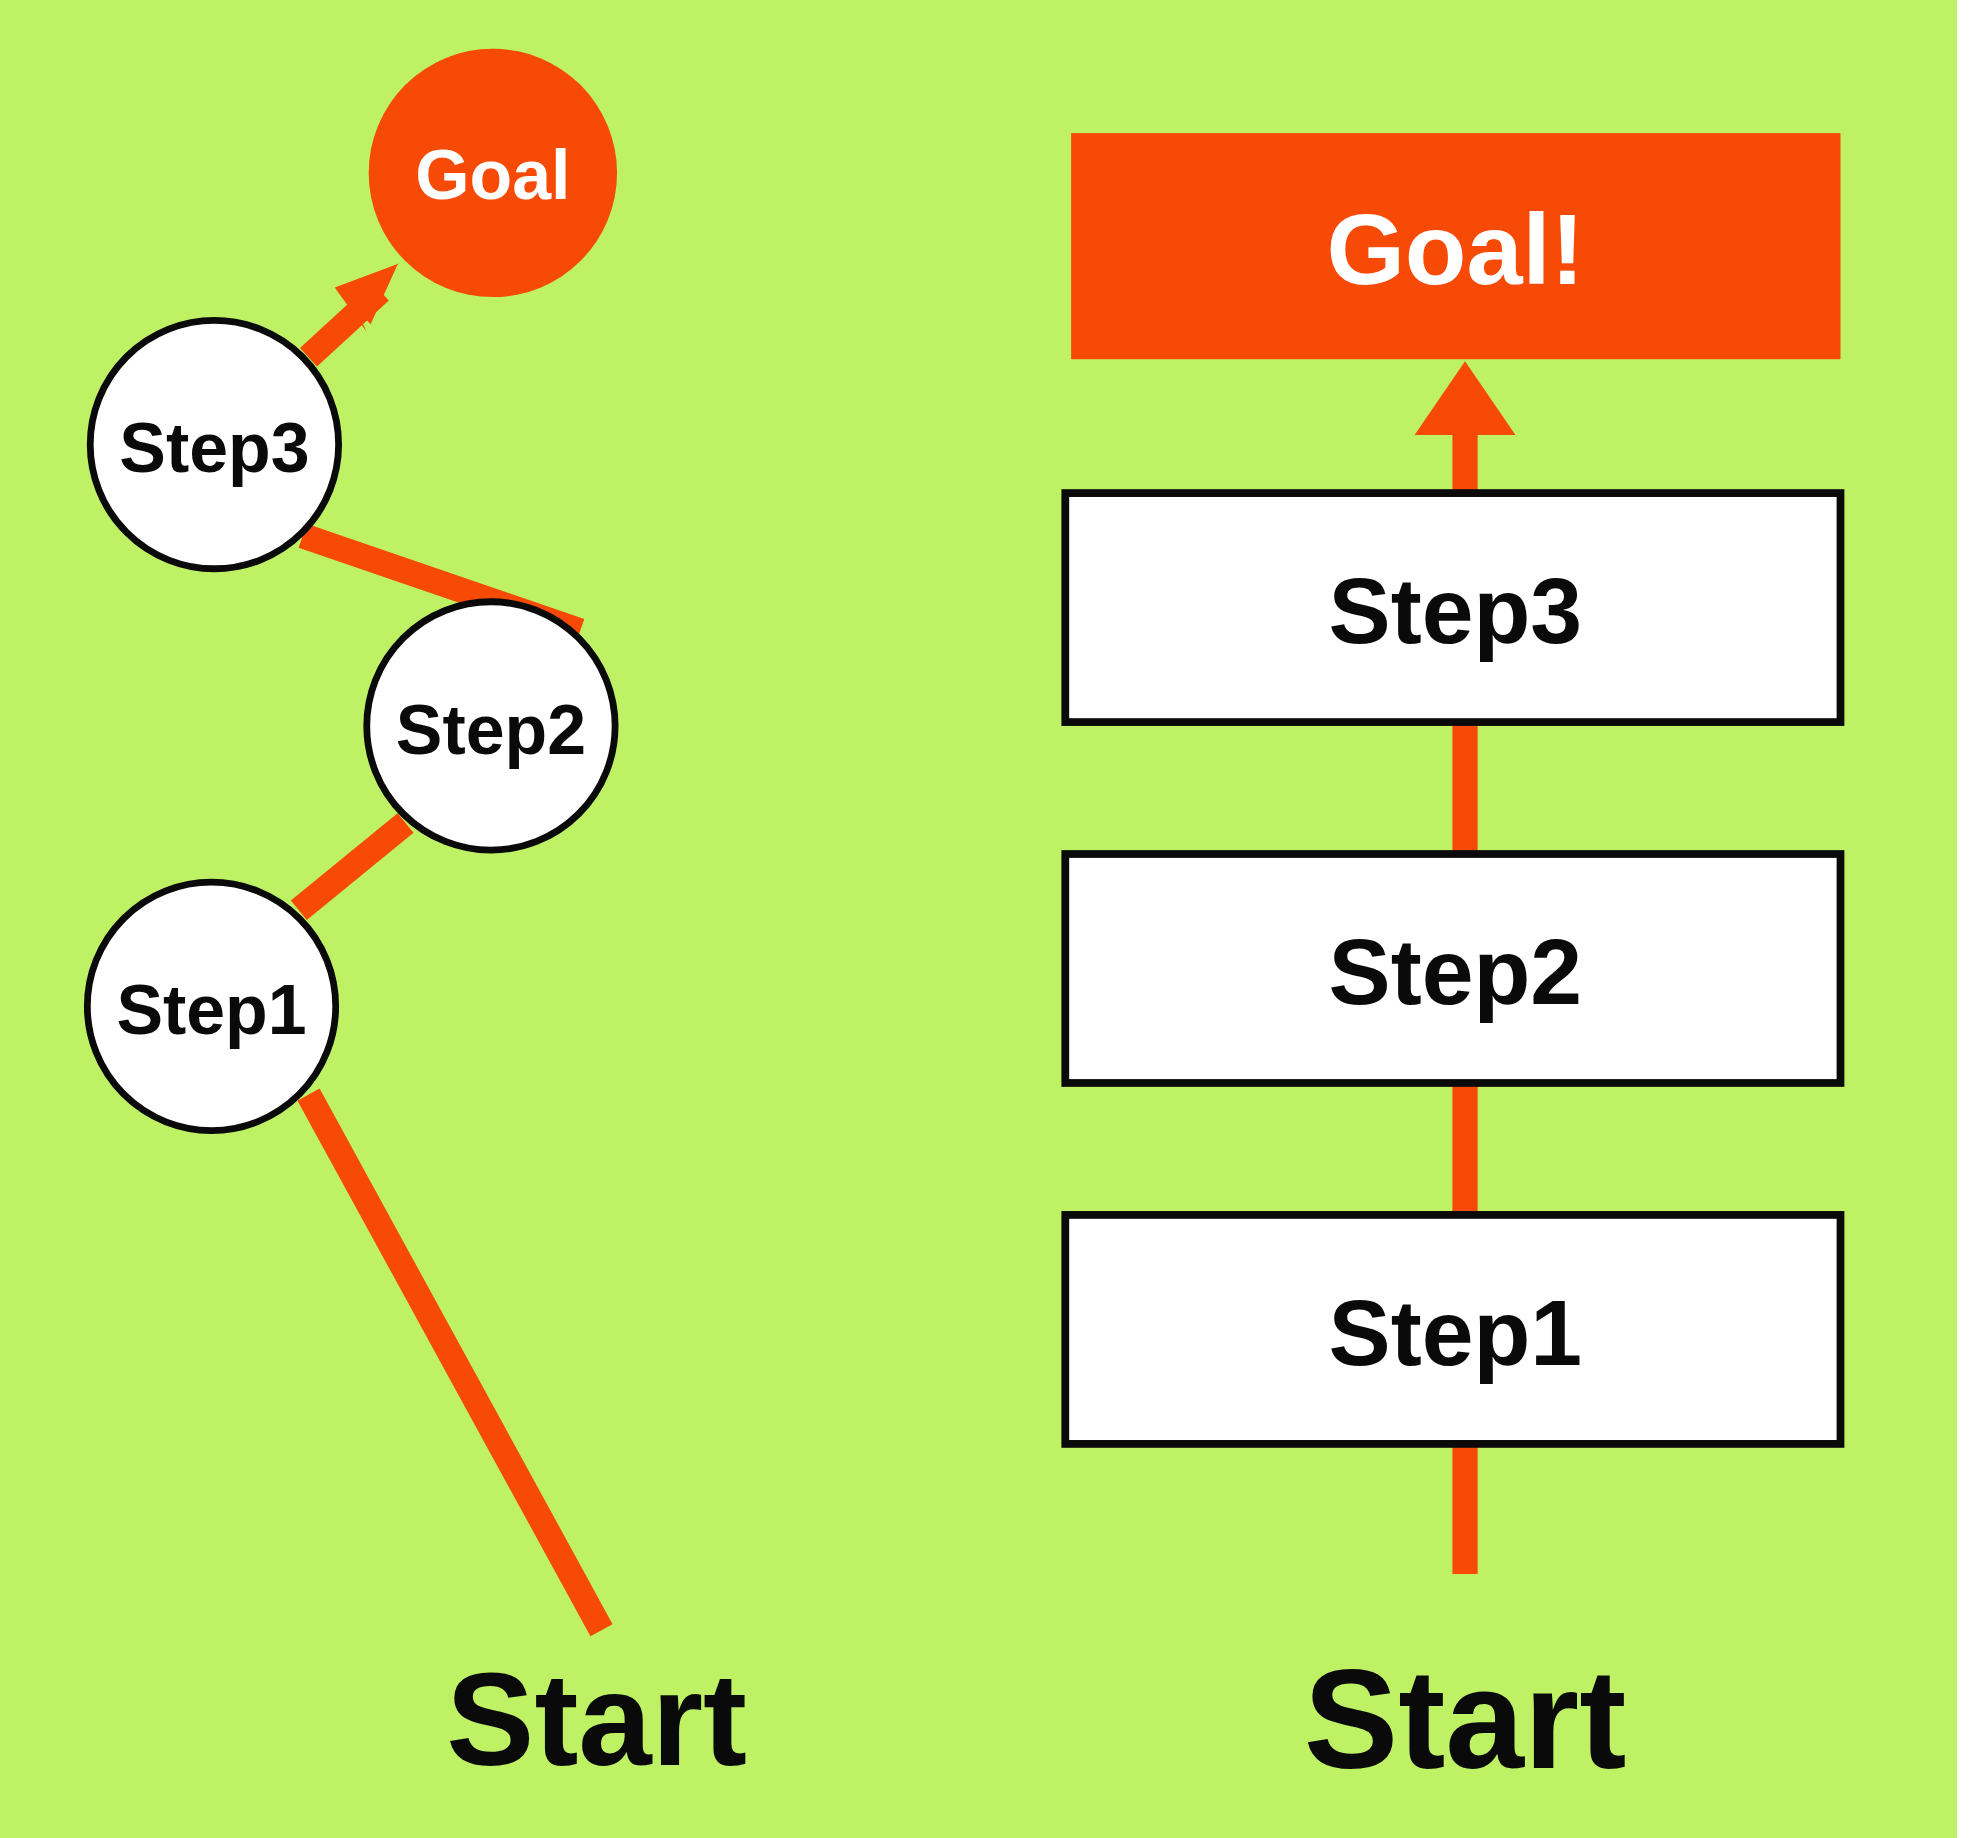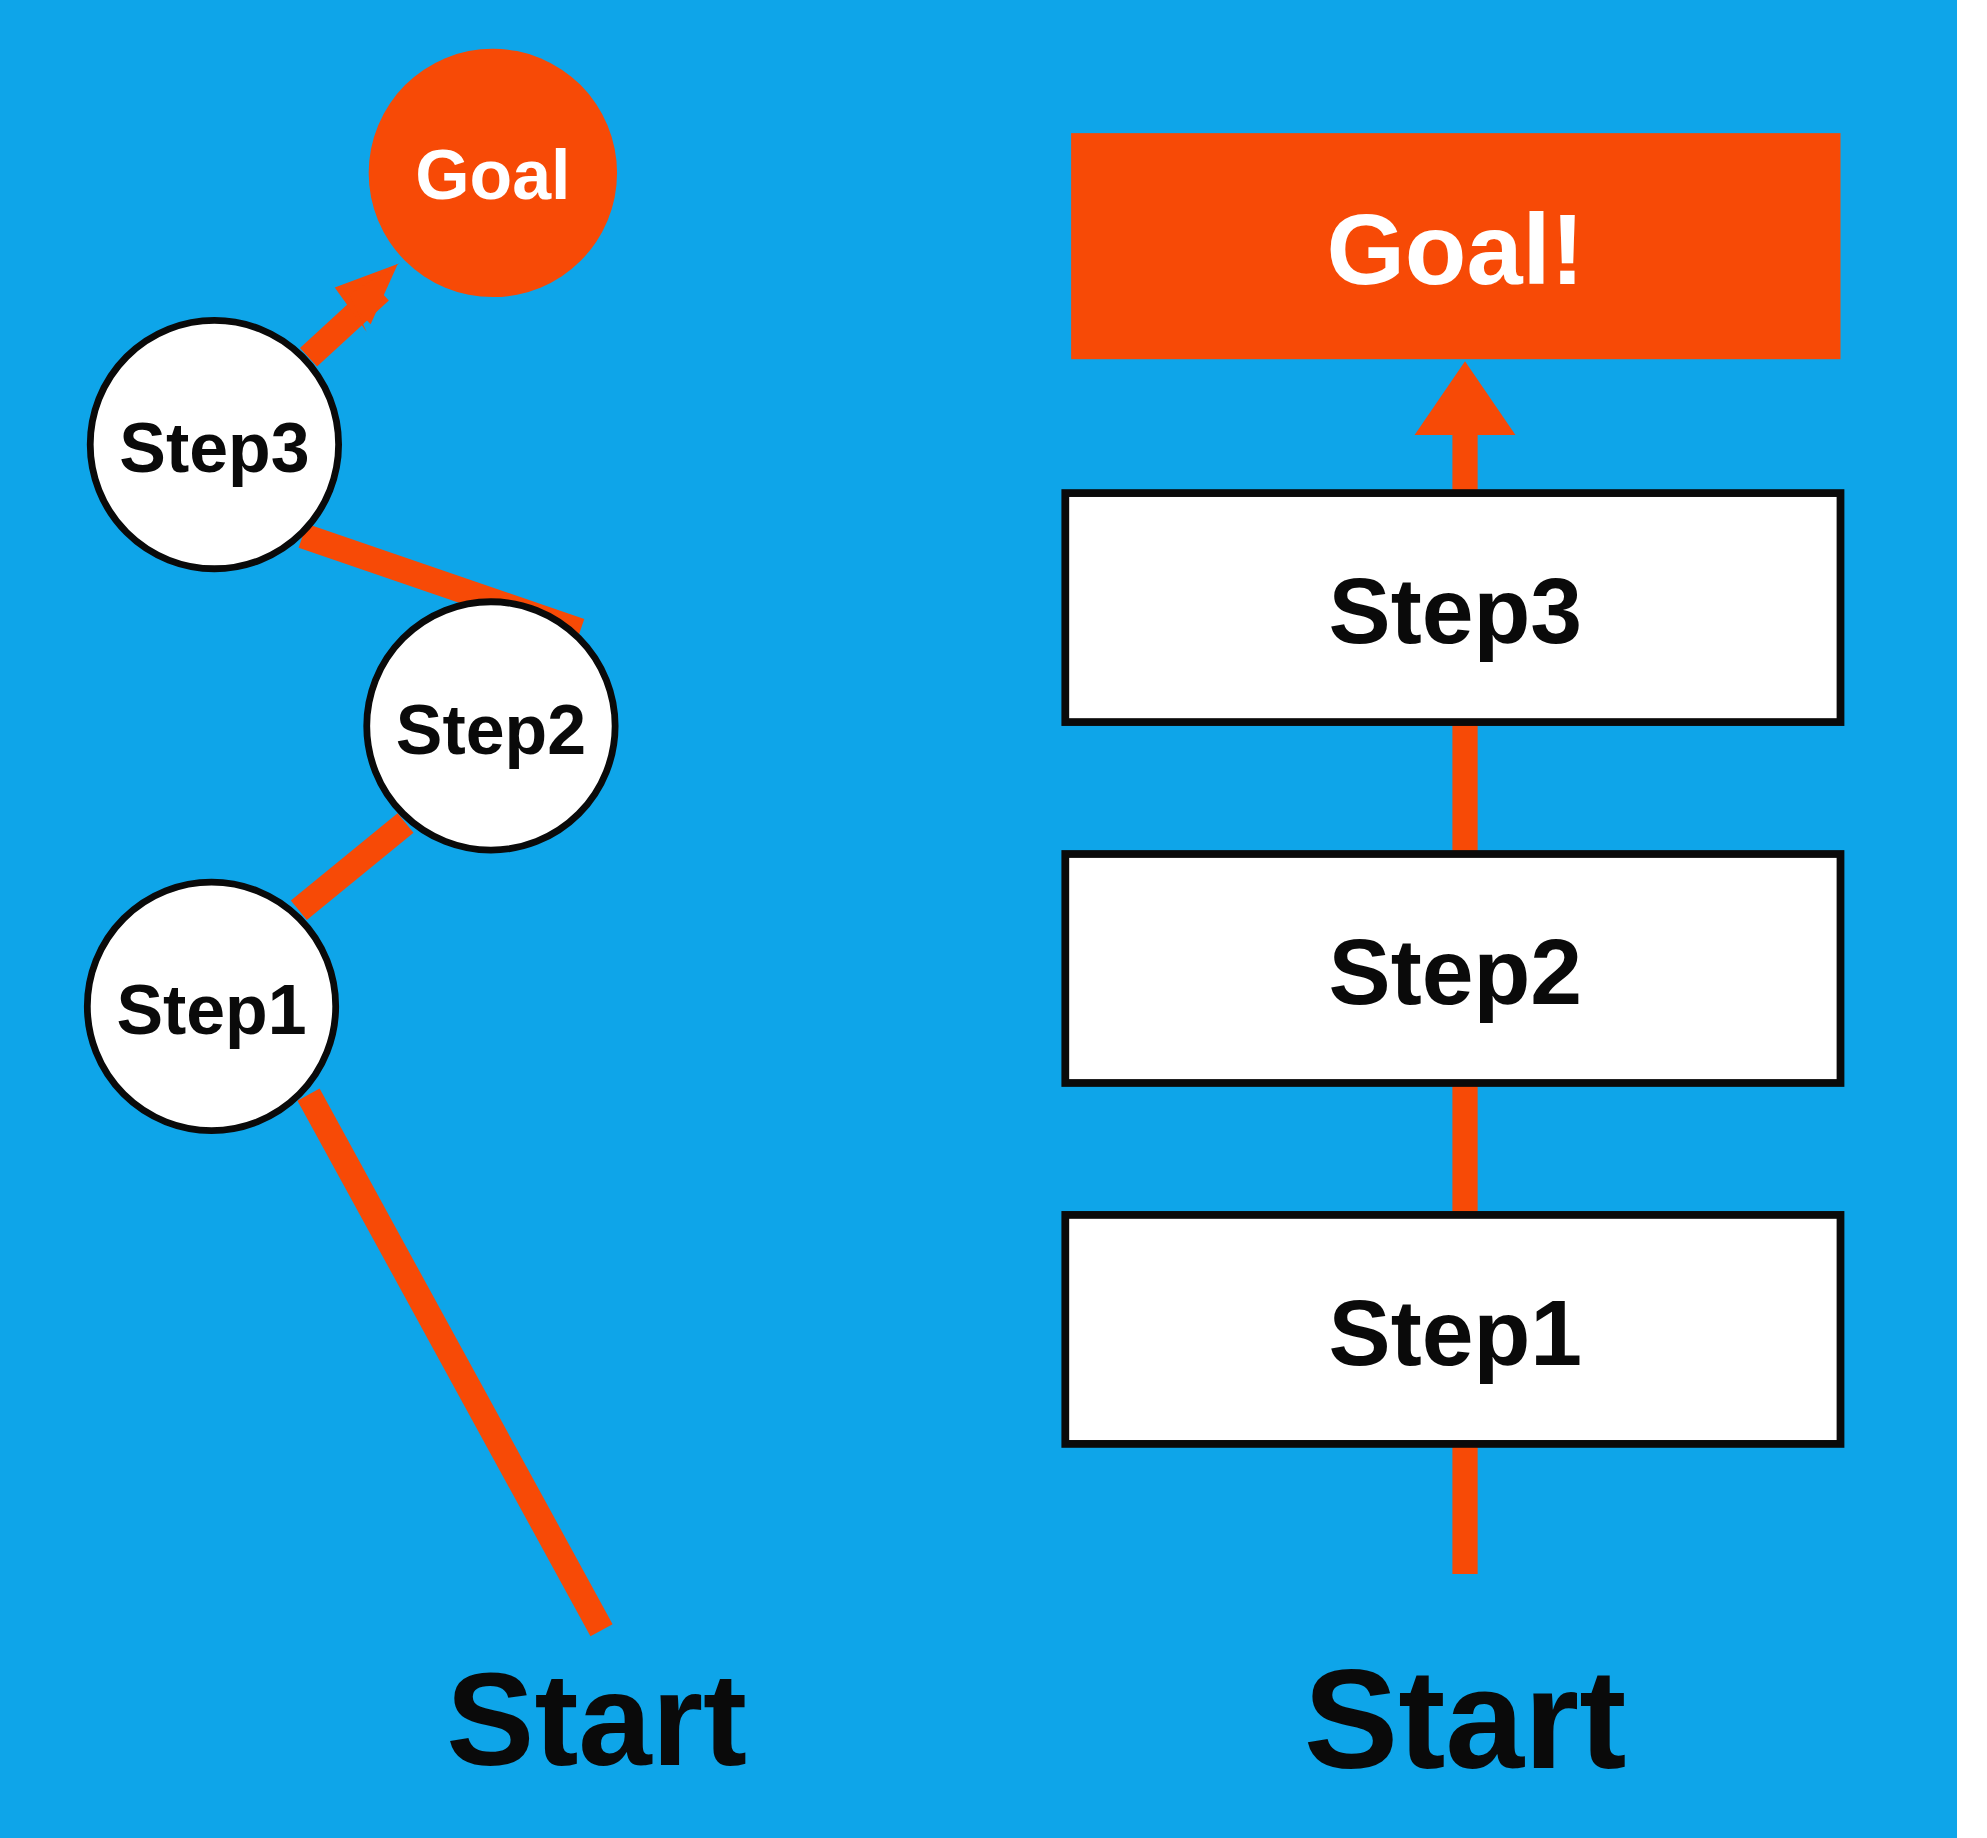--- a/index.html
+++ b/index.html
@@ -9,21 +9,21 @@
     background: #ffffff;
   }
   body {
     font-family: "Liberation Sans", sans-serif;
     -webkit-font-smoothing: antialiased;
   }
   #canvas {
     position: relative;
     width: 1957px;
     height: 1839px;
-    background: #0ea5e9;
+    background: #bef264;
     overflow: hidden;
   }
   #diagram-svg {
     position: absolute;
     left: 0;
     top: 0;
     width: 1987px;
     height: 1839px;
     display: block;
   }

